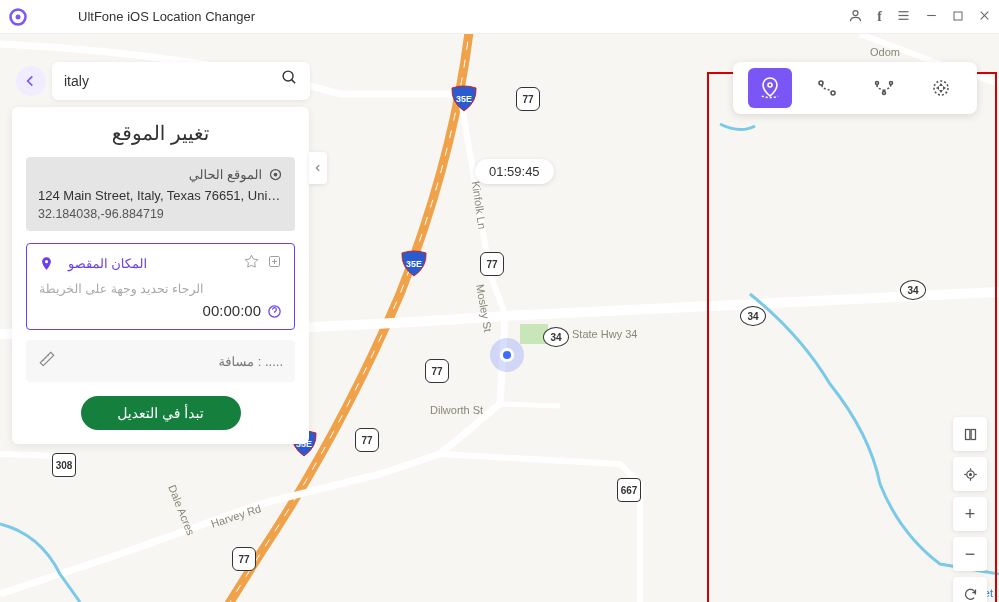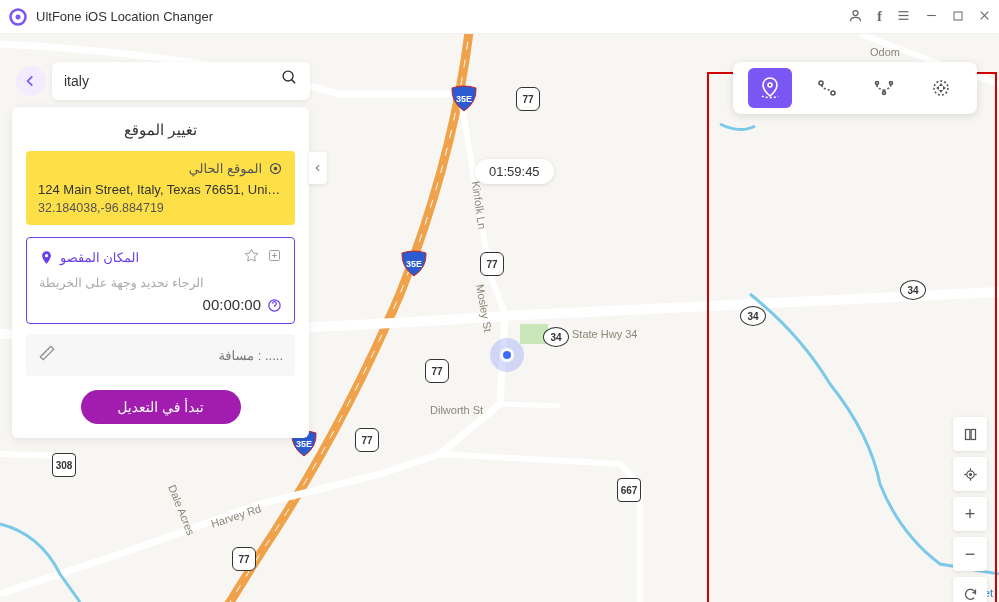--- a/index.html
+++ b/index.html
@@ -1,45 +1,45 @@
 <!DOCTYPE html>
 <html><head>
 <meta charset="utf-8">
 <style>
 * { box-sizing: border-box; margin: 0; padding: 0; }
 body { font-family: -apple-system, BlinkMacSystemFont, "Segoe UI", Arial, sans-serif; width: 999px; height: 602px; overflow: hidden; position: relative; }
 .titlebar { height: 34px; background: #fff; display: flex; align-items: center; padding: 0 8px; border-bottom: 1px solid #f0f0f0; }
 .titlebar .logo { width: 20px; height: 20px; margin-right: 8px; }
-.titlebar .title { font-size: 13px; color: #333; flex: 1; }
+.titlebar .title { font-size: 13px; color: #333; flex: 1; margin-left: 42px; }
 .titlebar .winctl { display: flex; gap: 14px; align-items: center; color: #666; }
 .titlebar .winctl span { cursor: pointer; font-size: 14px; line-height: 1; }
 .map { position: absolute; top: 34px; left: 0; right: 0; bottom: 0; background: #f7f6f2; }
 .map svg.tiles { position: absolute; inset: 0; width: 100%; height: 100%; }
 .overlay-red { position: absolute; top: 38px; right: 2px; width: 290px; height: 556px; border: 2px solid #d40000; pointer-events: none; }
 .searchwrap { position: absolute; top: 62px; left: 16px; display: flex; align-items: center; gap: 6px; }
 .backbtn { width: 30px; height: 30px; border-radius: 50%; background: #f1edff; display: flex; align-items: center; justify-content: center; cursor: pointer; }
 .searchbox { width: 258px; height: 38px; background: #fff; border-radius: 6px; box-shadow: 0 1px 4px rgba(0,0,0,0.08); display: flex; padding: 0 4px 0 12px; }
 .searchbox input { flex: 1; border: none; outline: none; font-size: 14px; color: #333; }
 .searchbox .mag { width: 34px; height: 30px; display: flex; align-items: center; justify-content: center; cursor: pointer; }
 .panel { position: absolute; top: 107px; left: 12px; width: 297px; background: #fff; border-radius: 6px; box-shadow: 0 2px 10px rgba(0,0,0,0.08); padding: 14px; }
-.panel-title { text-align: center; font-size: 15px; color: #333; margin-bottom: 12px; }
-.currentloc { background: #fde047; border-radius: 4px; padding: 10px 12px; margin-bottom: 12px; }
+.panel-title { text-align: center; font-size: 20px; color: #333; margin-bottom: 12px; }
+.currentloc { background: #e5e5e5; border-radius: 4px; padding: 10px 12px; margin-bottom: 12px; }
 .currentloc .hdr { display: flex; align-items: center; justify-content: flex-end; gap: 6px; color: #555; font-size: 13px; margin-bottom: 6px; }
 .currentloc .hdr svg { flex-shrink: 0; }
 .currentloc .addr { font-size: 13px; color: #333; margin-bottom: 4px; white-space: nowrap; overflow: hidden; text-overflow: ellipsis; }
 .currentloc .coords { font-size: 12.5px; color: #555; }
 .destbox { border: 1.5px solid #6a3ff0; border-radius: 4px; padding: 10px 12px; margin-bottom: 10px; }
 .destbox .hdr { display: flex; align-items: center; justify-content: space-between; margin-bottom: 8px; }
-.destbox .hdr .lbl { display: flex; align-items: center; gap: 6px; color: #6a3ff0; font-size: 13px; }
+.destbox .hdr .lbl { display: flex; align-items: center; gap: 14px; color: #6a3ff0; font-size: 13px; }
 .destbox .hdr .icons { display: flex; gap: 8px; color: #888; }
 .destbox .msg { text-align: left; color: #aaa; font-size: 12.5px; margin-bottom: 6px; }
 .destbox .timer { text-align: right; display: flex; align-items: flex-end; justify-content: flex-end; gap: 6px; font-size: 15px; color: #333; }
 .distrow { background: #f7f7f8; border-radius: 4px; padding: 10px 12px; display: flex; align-items: center; justify-content: space-between; margin-bottom: 14px; }
 .distrow .distlbl { color: #777; font-size: 13px; }
-.startbtn { width: 160px; height: 34px; margin: 0 auto; display: flex; align-items: center; justify-content: center; background: #a21caf; color: #fff; border-radius: 17px; font-size: 14px; cursor: default; }
+.startbtn { width: 160px; height: 34px; margin: 0 auto; display: flex; align-items: center; justify-content: center; background: #15803d; color: #fff; border-radius: 17px; font-size: 14px; cursor: default; }
 .collapsebtn { position: absolute; top: 152px; left: 309px; width: 18px; height: 32px; background: #fff; border-radius: 0 4px 4px 0; box-shadow: 0 1px 4px rgba(0,0,0,0.1); display: flex; align-items: center; justify-content: center; cursor: pointer; color: #888; }
 .modebar { position: absolute; top: 62px; right: 22px; width: 244px; height: 52px; background: #fff; border-radius: 8px; box-shadow: 0 2px 8px rgba(0,0,0,0.12); display: flex; align-items: center; justify-content: space-around; padding: 0 8px; }
 .modebar .mode { width: 44px; height: 40px; border-radius: 6px; display: flex; align-items: center; justify-content: center; cursor: pointer; color: #555; }
 .modebar .mode.active { background: #7a56f5; color: #fff; }
 .sidetools { position: absolute; right: 12px; top: 417px; width: 34px; display: flex; flex-direction: column; gap: 6px; }
 .sidetools .tool { width: 34px; height: 34px; background: #fff; border-radius: 4px; box-shadow: 0 1px 4px rgba(0,0,0,0.1); display: flex; align-items: center; justify-content: center; cursor: pointer; color: #555; font-size: 18px; }
 .timebadge { position: absolute; top: 125px; left: 475px; background: #fff; border-radius: 14px; padding: 5px 14px; font-size: 13px; color: #333; box-shadow: 0 1px 4px rgba(0,0,0,0.12); }
 .bluedot { position: absolute; top: 304px; left: 490px; width: 34px; height: 34px; border-radius: 50%; background: rgba(96,120,255,0.25); display: flex; align-items: center; justify-content: center; }
 .bluedot .inner { width: 14px; height: 14px; border-radius: 50%; background: #3d6bff; border: 3px solid #fff; }
 .leaflet { position: absolute; bottom: 3px; right: 6px; font-size: 11px; color: #2a7ac7; }

